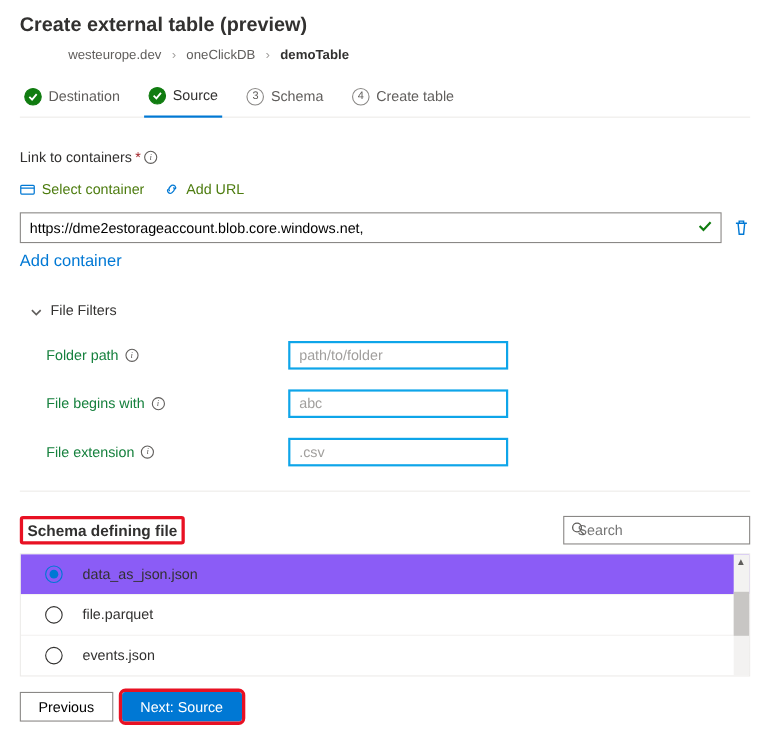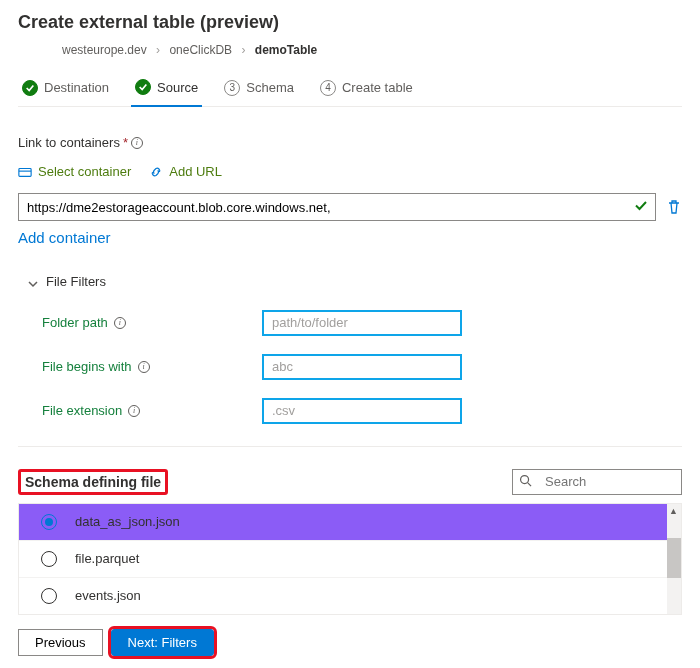--- a/index.html
+++ b/index.html
@@ -3,21 +3,21 @@
   <meta charset="utf-8">
   <style>
     * { box-sizing: border-box; margin: 0; padding: 0; }
     body { font-family: "Segoe UI", -apple-system, sans-serif; font-size: 13px; color: #323130; width: 700px; background: #fff; }
     .page { padding: 12px 18px 18px 18px; }
     .title { font-size: 18px; font-weight: 600; margin-bottom: 10px; }
     .breadcrumb { font-size: 12px; color: #605e5c; margin-left: 44px; margin-bottom: 14px; }
     .breadcrumb .sep { margin: 0 6px; color: #a19f9d; }
     .breadcrumb .current { color: #323130; font-weight: 600; }
     .stepper { display: flex; gap: 18px; align-items: center; border-bottom: 1px solid #edebe9; padding-bottom: 0; }
-    .step { display: flex; align-items: center; gap: 6px; padding: 8px 4px 10px 4px; font-size: 13px; color: #605e5c; position: relative; }
+    .step { display: flex; align-items: flex-start; gap: 6px; padding: 8px 4px 10px 4px; font-size: 13px; color: #605e5c; position: relative; }
     .step .circle { width: 16px; height: 16px; border-radius: 50%; border: 1px solid #8a8886; display: flex; align-items: center; justify-content: center; font-size: 10px; color: #605e5c; background: #fff; }
     .step.done .circle { background: #107c10; border-color: #107c10; color: #fff; }
     .step.active { color: #323130; border-bottom: 2px solid #0078d4; margin-bottom: -1px; }
     .step.active .circle { background: #107c10; border-color: #107c10; color: #fff; }
     .check-icon svg { width: 10px; height: 10px; display: block; }
     .section { margin-top: 28px; }
     .section-label { font-size: 13px; font-weight: 400; color: #323130; display: inline-flex; align-items: center; gap: 3px; }
     .req { color: #a4262c; }
     .info-ic { width: 12px; height: 12px; display: inline-block; border: 1px solid #605e5c; border-radius: 50%; position: relative; font-size: 8px; line-height: 10px; text-align: center; color: #605e5c; cursor: default; }
     .info-ic::after { content: "i"; font-style: italic; font-family: serif; }
@@ -35,21 +35,21 @@
     .filters-header { display: inline-flex; align-items: center; gap: 8px; cursor: pointer; font-size: 13px; }
     .chevron { display: inline-block; width: 10px; height: 10px; }
     .field-row { display: flex; align-items: center; margin-top: 18px; margin-left: 14px; }
     .field-label { width: 220px; font-size: 13px; color: #15803d; display: inline-flex; align-items: center; gap: 6px; }
     .field-input { width: 200px; border: 2px solid #0ea5e9; padding: 5px 8px; font-size: 13px; height: 26px; }
     .field-input::placeholder { color: #a19f9d; }
     .schema-header-row { display: flex; justify-content: space-between; align-items: flex-end; margin-top: 8px; }
     .schema-title { font-size: 14px; font-weight: 600; padding: 2px 4px; }
     .highlight { border: 3px solid #e81123; border-radius: 3px; }
     .search-wrap { position: relative; width: 170px; }
-    .search-input { width: 100%; border: 1px solid #8a8886; padding: 4px 8px 4px 32px; font-size: 13px; height: 26px; }
+    .search-input { width: 100%; border: 1px solid #8a8886; padding: 4px 8px 4px 12px; font-size: 13px; height: 26px; }
     .search-ic { position: absolute; left: 7px; top: 50%; transform: translateY(-50%); color: #605e5c; }
     .file-list { border: 1px solid #edebe9; margin-top: 8px; position: relative; }
     .scroll-hint { position: absolute; right: 0; top: 0; width: 14px; height: 100%; background: linear-gradient(#f3f2f1, #f3f2f1); }
     .scroll-hint .thumb { position: absolute; top: 34px; width: 14px; height: 40px; background: #c8c6c4; }
     .scroll-hint .arrow { position: absolute; left: 2px; font-size: 9px; color: #605e5c; }
     .scroll-hint .arrow.up { top: 2px; }
     .file-row { display: flex; align-items: center; padding: 10px 14px 10px 22px; gap: 18px; font-size: 13px; border-top: 1px solid #f3f2f1; }
     .file-row.sel { background: #8b5cf6; }
     .file-row:first-child { border-top: none; }
     .radio { width: 16px; height: 16px; border-radius: 50%; border: 1px solid #323130; position: relative; cursor: pointer; flex-shrink: 0; }
@@ -211,15 +211,15 @@
       <span>events.json</span>
     </div>
     <div class="scroll-hint">
       <span class="arrow up">▲</span>
       <div class="thumb"></div>
     </div>
   </div>
 
   <div class="footer">
     <button class="btn">Previous</button>
-    <button class="btn primary highlight">Next: Filters</button>
+    <button class="btn primary highlight">Next: Source</button>
   </div>
 </div>
 
 </body></html>

